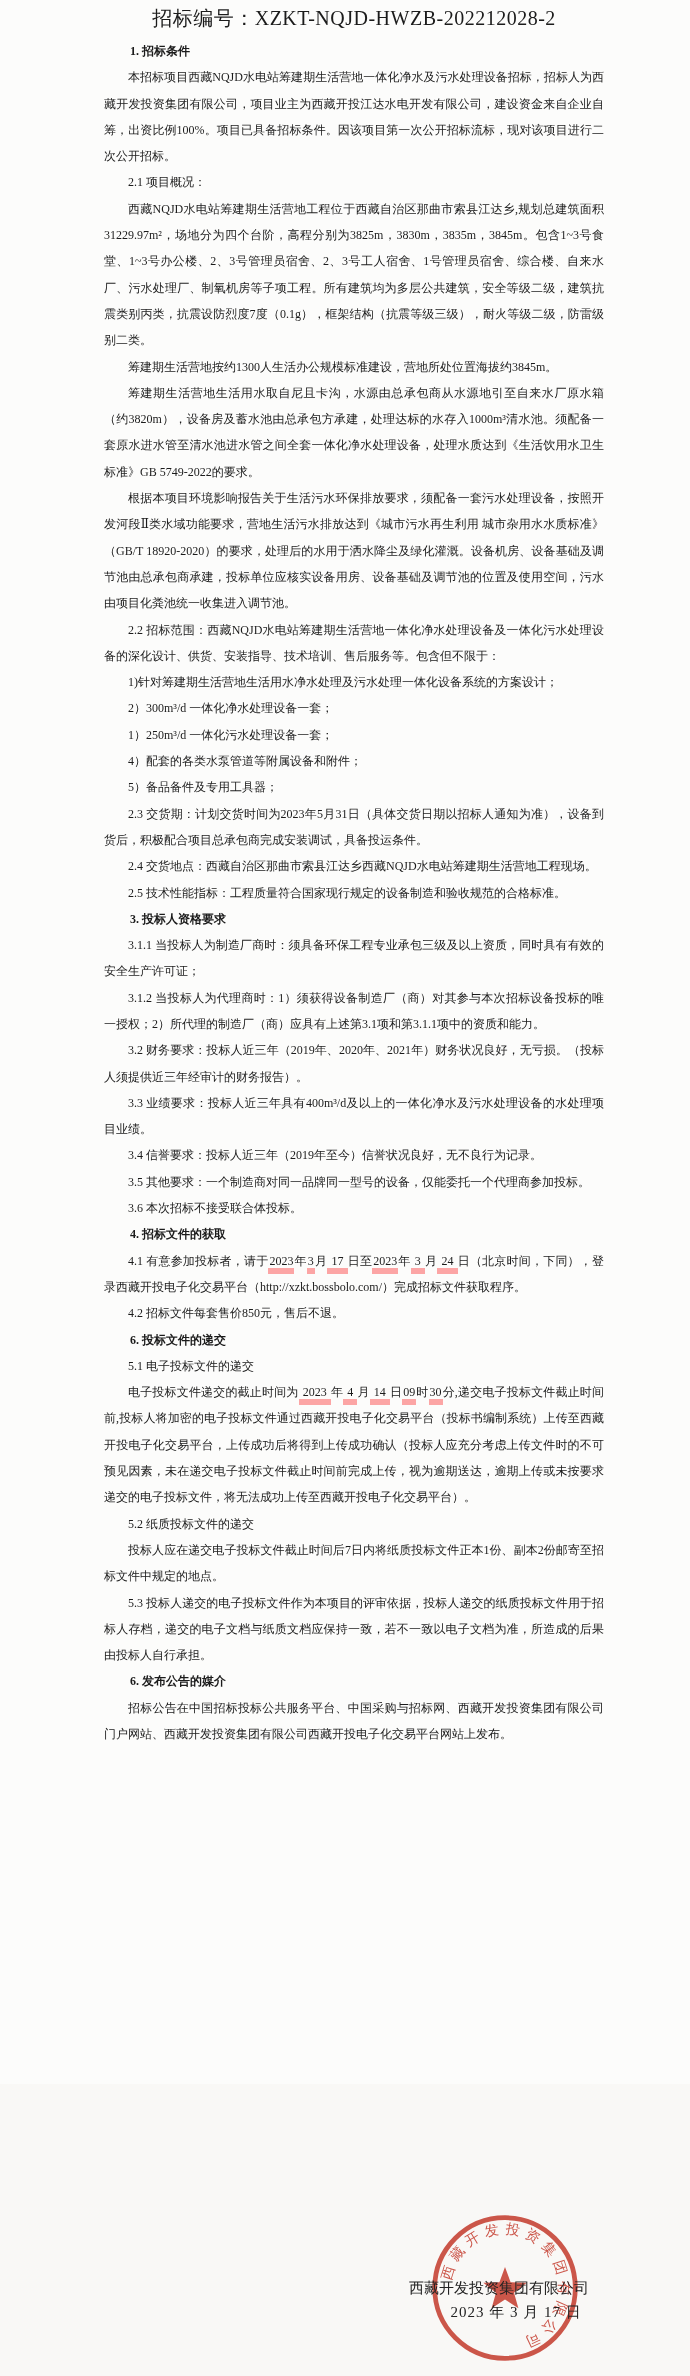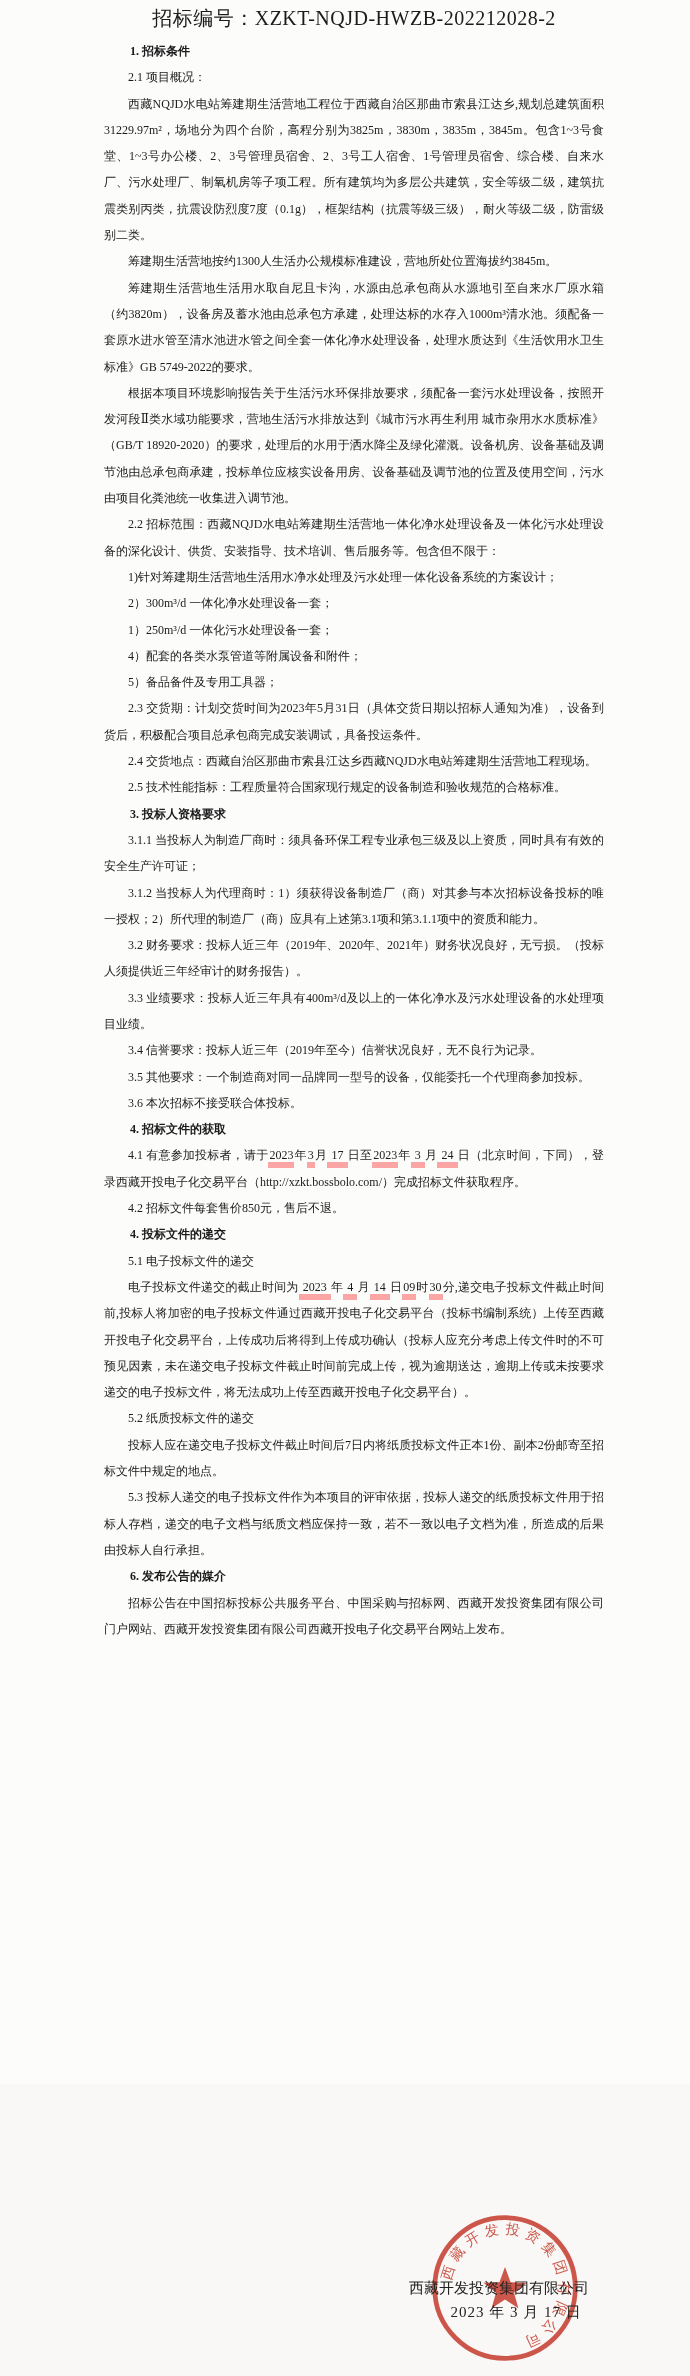--- a/index.html
+++ b/index.html
@@ -25,20 +25,21 @@
 <body>
 
 <div class="page">
 
   <div class="scan-edge"></div>
 
   <div class="content">
     <div class="docnum">招标编号：XZKT-NQJD-HWZB-202212028-2</div>
     <div id="blocks">
         <div class="blk h"><span>1.  招标条件</span></div>
+        <div class="blk p"><span>本招标项目西藏NQJD水电站筹建期生活营地一体化净水及污水处理设备招标，招标人为西藏开发投资集团有限公司，项目业主为西藏开投江达水电开发有限公司，建设资金来自企业自筹，出资比例100%。项目已具备招标条件。因该项目第一次公开招标流标，现对该项目进行二次公开招标。</span></div>
         <div class="blk p"><span>2.1 项目概况：</span></div>
         <div class="blk p"><span>西藏NQJD水电站筹建期生活营地工程位于西藏自治区那曲市索县江达乡,规划总建筑面积31229.97m²，场地分为四个台阶，高程分别为3825m，3830m，3835m，3845m。包含1~3号食堂、1~3号办公楼、2、3号管理员宿舍、2、3号工人宿舍、1号管理员宿舍、综合楼、自来水厂、污水处理厂、制氧机房等子项工程。所有建筑均为多层公共建筑，安全等级二级，建筑抗震类别丙类，抗震设防烈度7度（0.1g），框架结构（抗震等级三级），耐火等级二级，防雷级别二类。</span></div>
         <div class="blk p"><span>筹建期生活营地按约1300人生活办公规模标准建设，营地所处位置海拔约3845m。</span></div>
         <div class="blk p"><span>筹建期生活营地生活用水取自尼且卡沟，水源由总承包商从水源地引至自来水厂原水箱（约3820m），设备房及蓄水池由总承包方承建，处理达标的水存入1000m³清水池。须配备一套原水进水管至清水池进水管之间全套一体化净水处理设备，处理水质达到《生活饮用水卫生标准》GB 5749-2022的要求。</span></div>
         <div class="blk p"><span>根据本项目环境影响报告关于生活污水环保排放要求，须配备一套污水处理设备，按照开发河段Ⅱ类水域功能要求，营地生活污水排放达到《城市污水再生利用 城市杂用水水质标准》（GB/T 18920-2020）的要求，处理后的水用于洒水降尘及绿化灌溉。设备机房、设备基础及调节池由总承包商承建，投标单位应核实设备用房、设备基础及调节池的位置及使用空间，污水由项目化粪池统一收集进入调节池。</span></div>
         <div class="blk p"><span>2.2 招标范围：西藏NQJD水电站筹建期生活营地一体化净水处理设备及一体化污水处理设备的深化设计、供货、安装指导、技术培训、售后服务等。包含但不限于：</span></div>
         <div class="blk p"><span>1)针对筹建期生活营地生活用水净水处理及污水处理一体化设备系统的方案设计；</span></div>
         <div class="blk p"><span>2）300m³/d 一体化净水处理设备一套；</span></div>
         <div class="blk p"><span>1）250m³/d 一体化污水处理设备一套；</span></div>
         <div class="blk p"><span>4）配套的各类水泵管道等附属设备和附件；</span></div>
@@ -50,21 +51,21 @@
         <div class="blk p"><span>3.1.1 当投标人为制造厂商时：须具备环保工程专业承包三级及以上资质，同时具有有效的安全生产许可证；</span></div>
         <div class="blk p"><span>3.1.2 当投标人为代理商时：1）须获得设备制造厂（商）对其参与本次招标设备投标的唯一授权；2）所代理的制造厂（商）应具有上述第3.1项和第3.1.1项中的资质和能力。</span></div>
         <div class="blk p"><span>3.2 财务要求：投标人近三年（2019年、2020年、2021年）财务状况良好，无亏损。（投标人须提供近三年经审计的财务报告）。</span></div>
         <div class="blk p"><span>3.3 业绩要求：投标人近三年具有400m³/d及以上的一体化净水及污水处理设备的水处理项目业绩。</span></div>
         <div class="blk p"><span>3.4 信誉要求：投标人近三年（2019年至今）信誉状况良好，无不良行为记录。</span></div>
         <div class="blk p"><span>3.5 其他要求：一个制造商对同一品牌同一型号的设备，仅能委托一个代理商参加投标。</span></div>
         <div class="blk p"><span>3.6 本次招标不接受联合体投标。</span></div>
         <div class="blk h"><span>4.  招标文件的获取</span></div>
         <div class="blk p"><span>4.1 有意参加投标者，请于</span><span class="u">2023</span><span>年</span><span class="u">3</span><span>月</span><span class="u"> 17 </span><span>日至</span><span class="u">2023</span><span>年</span><span class="u"> 3 </span><span>月</span><span class="u"> 24 </span><span>日（北京时间，下同），登录西藏开投电子化交易平台（http://xzkt.bossbolo.com/）完成招标文件获取程序。</span></div>
         <div class="blk p"><span>4.2 招标文件每套售价850元，售后不退。</span></div>
-        <div class="blk h"><span>4.  投标文件的递交</span></div>
+        <div class="blk h"><span>6.  投标文件的递交</span></div>
         <div class="blk p"><span>5.1 电子投标文件的递交</span></div>
         <div class="blk p"><span>电子投标文件递交的截止时间为</span><span class="u"> 2023 </span><span>年</span><span class="u"> 4 </span><span>月</span><span class="u"> 14 </span><span>日</span><span class="u">09</span><span>时</span><span class="u">30</span><span>分,递交电子投标文件截止时间前,投标人将加密的电子投标文件通过西藏开投电子化交易平台（投标书编制系统）上传至西藏开投电子化交易平台，上传成功后将得到上传成功确认（投标人应充分考虑上传文件时的不可预见因素，未在递交电子投标文件截止时间前完成上传，视为逾期送达，逾期上传或未按要求递交的电子投标文件，将无法成功上传至西藏开投电子化交易平台）。</span></div>
         <div class="blk p"><span>5.2 纸质投标文件的递交</span></div>
         <div class="blk p"><span>投标人应在递交电子投标文件截止时间后7日内将纸质投标文件正本1份、副本2份邮寄至招标文件中规定的地点。</span></div>
         <div class="blk p"><span>5.3 投标人递交的电子投标文件作为本项目的评审依据，投标人递交的纸质投标文件用于招标人存档，递交的电子文档与纸质文档应保持一致，若不一致以电子文档为准，所造成的后果由投标人自行承担。</span></div>
         <div class="blk h"><span>6.  发布公告的媒介</span></div>
         <div class="blk p"><span>招标公告在中国招标投标公共服务平台、中国采购与招标网、西藏开发投资集团有限公司门户网站、西藏开发投资集团有限公司西藏开投电子化交易平台网站上发布。</span></div>
       </div>
   </div>
 

